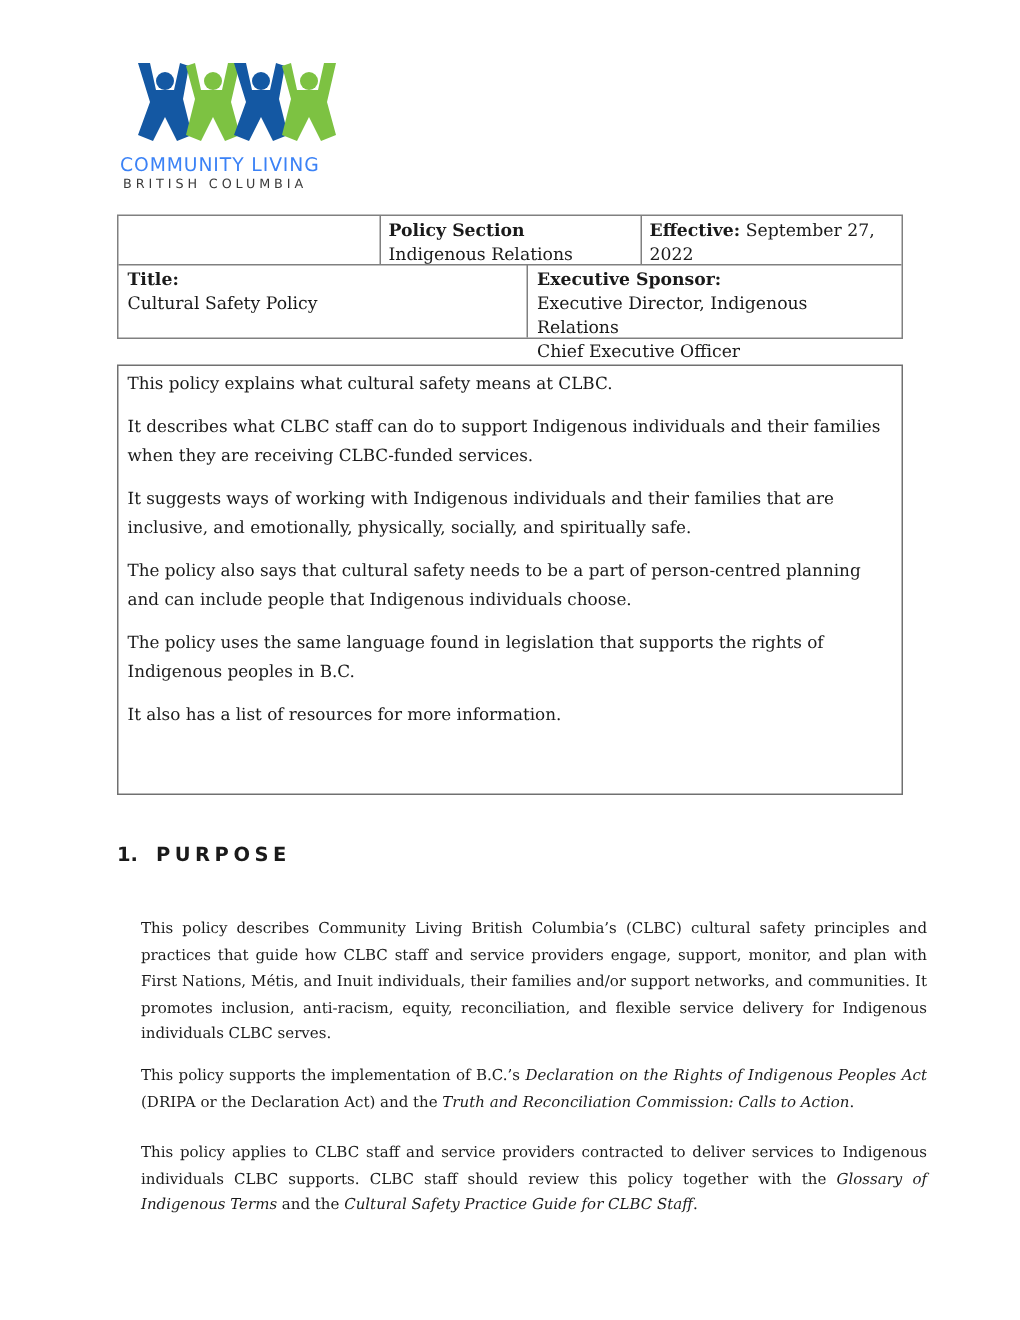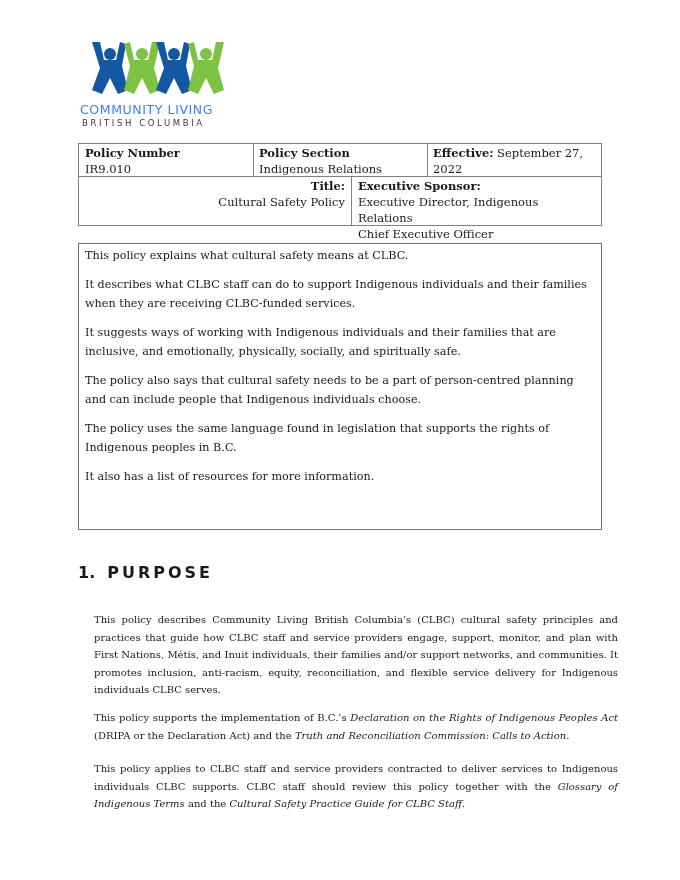--- a/index.html
+++ b/index.html
@@ -28,21 +28,21 @@
   
   .summary { position: absolute; left: 78px; top: 243px; width: 524px; height: 287px;
              border: 1px solid #707070; box-sizing: border-box; padding: 2px 6px;
              font-size: 11.2px; line-height: 19.5px; }
   .summary .title { font-weight: bold; margin: 0 0 8px 0; }
   .summary p { margin: 0 0 9px 0; }
 
   
   .sec-head { position: absolute; left: 78px; top: 563px;
               font-family: "DejaVu Sans", "Liberation Sans", sans-serif; font-weight: bold;
-              font-size: 16px; letter-spacing: 3px; }
+              font-size: 13px; letter-spacing: 3px; }
   .sec-head .num { margin-right: 12px; letter-spacing: 0; }
   .para { position: absolute; left: 78px; width: 524px; font-size: 10px; line-height: 17.5px;
           text-align: justify; margin: 16px; }
   .p1 { top: 595px; }
   .p2 { top: 693px; }
   .p3 { top: 744px; }
   .para i { font-style: italic; }
 </style>
 </head>
 <body>
@@ -72,33 +72,29 @@
     <div class="logo-line1">COMMUNITY LIVING</div>
     <div class="logo-line2">BRITISH COLUMBIA</div>
   </div>
 
   <div class="hdr">
     <div class="hline" style="left:0; top:32px; width:522px;"></div>
     <div class="vline" style="left:174px; top:0; height:32px;"></div>
     <div class="vline" style="left:348px; top:0; height:32px;"></div>
     <div class="vline" style="left:272px; top:32px; height:49px;"></div>
 
-    <div class="cell" style="left:0; top:0; width:174px;">
-      <div class="b">Policy Number</div>
-      <div>IR9.010</div>
-    </div>
     <div class="cell" style="left:174px; top:0; width:174px;">
       <div class="b">Policy Section</div>
       <div>Indigenous Relations</div>
     </div>
     <div class="cell" style="left:348px; top:0; width:174px;">
       <span class="b">Effective:</span>
       <span>September 27, 2022</span>
     </div>
-    <div class="cell" style="left:0; top:33px; width:272px;text-align:right;">
+    <div class="cell" style="left:0; top:33px; width:272px;">
       <div class="b">Title:</div>
       <div>Cultural Safety Policy</div>
     </div>
     <div class="cell" style="left:273px; top:33px; width:250px;">
       <div class="b">Executive Sponsor:</div>
       <div>Executive Director, Indigenous Relations</div>
       <div>Chief Executive Officer</div>
     </div>
   </div>
 

